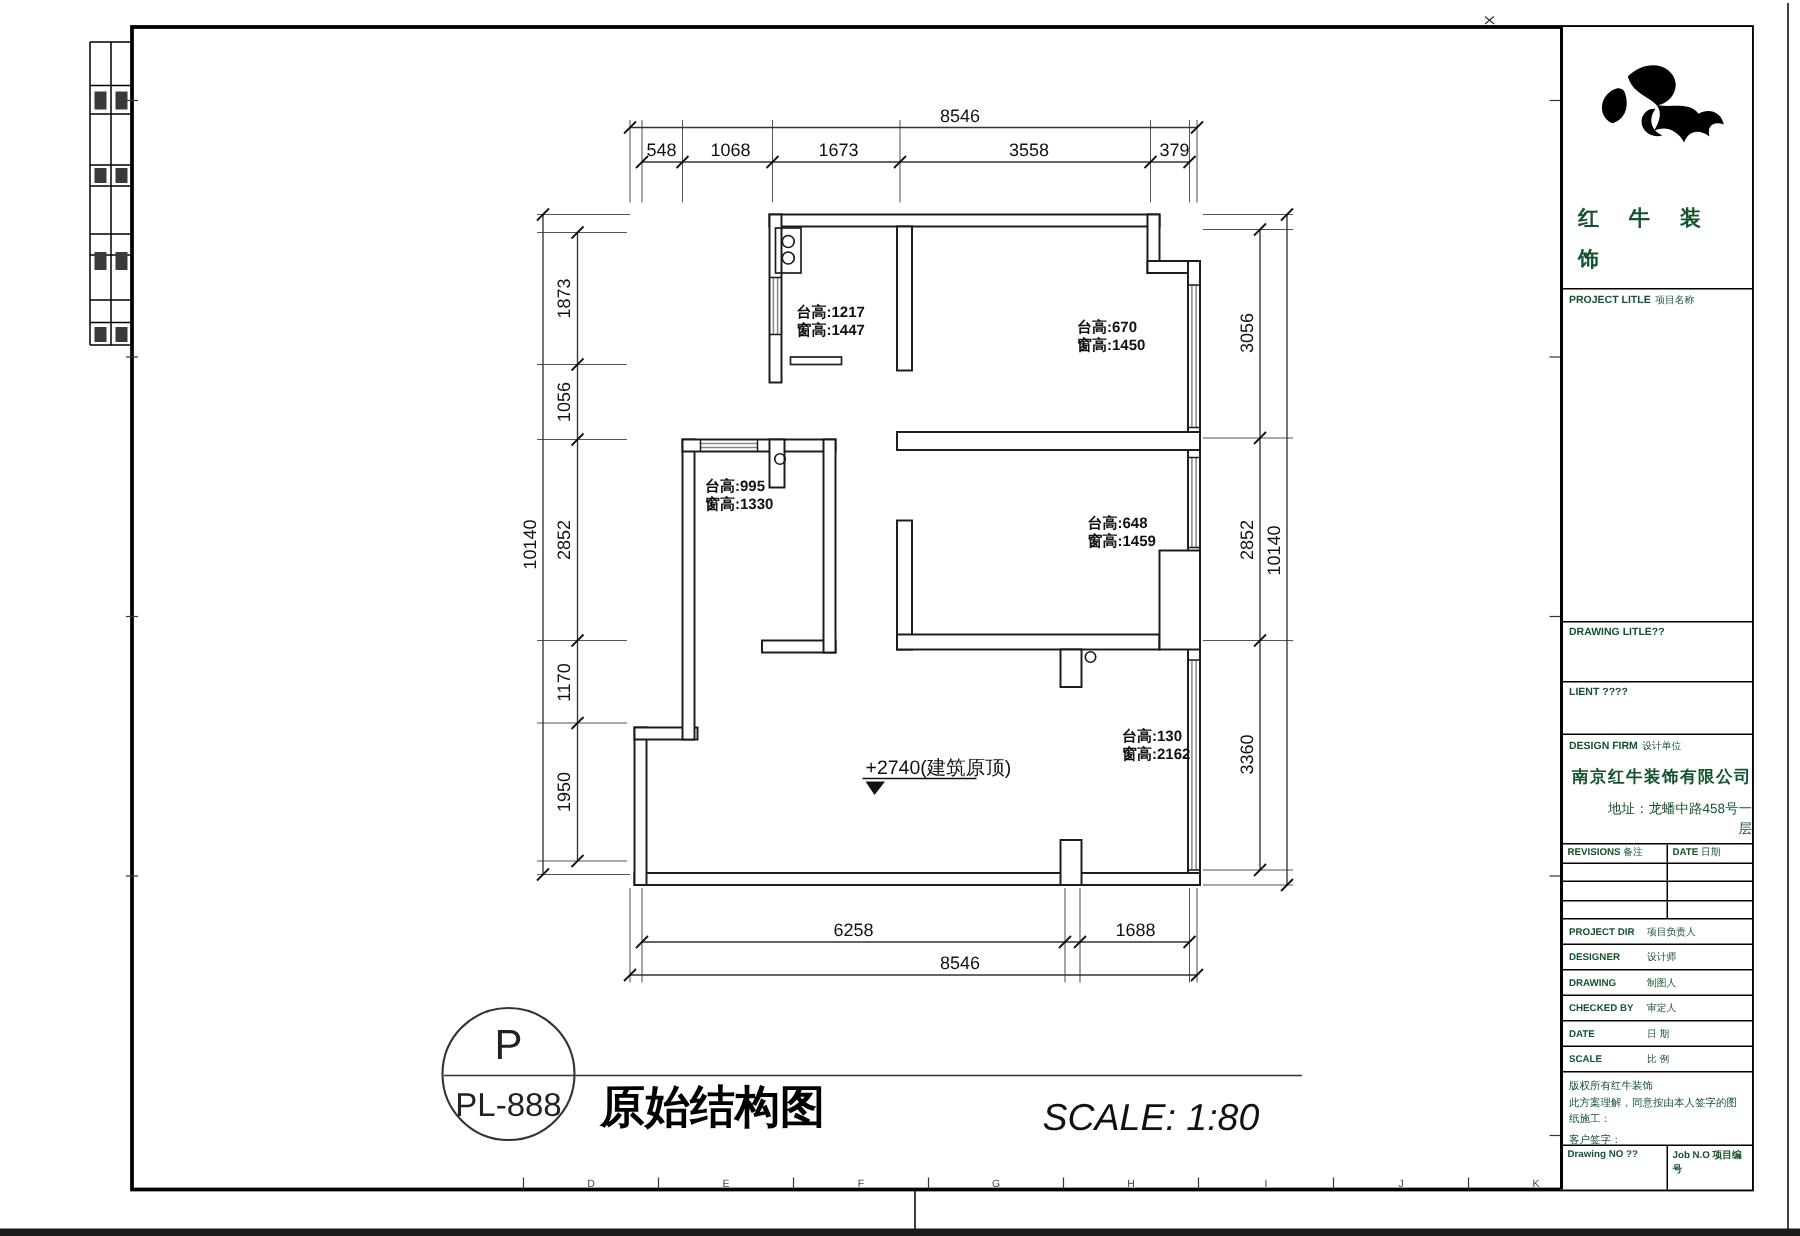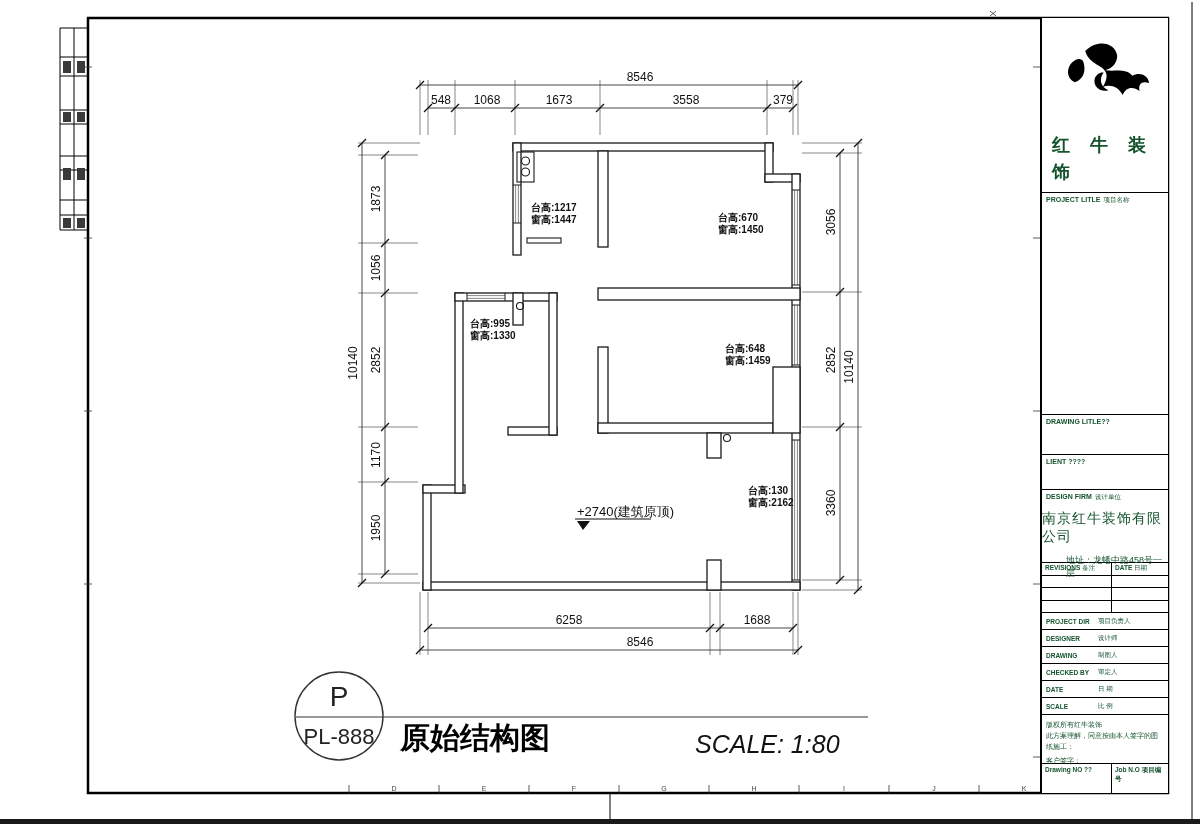--- a/index.html
+++ b/index.html
@@ -10,31 +10,31 @@
   .ann{font-size:10px;font-weight:bold;fill:#111;}
   .lvl{font-size:13px;fill:#111;}
   .gridletter{font-size:7px;fill:#444;}
   
   .tb{position:absolute;left:1040px;top:18px;width:128px;height:775px;
       border-left:2px solid #000;display:flex;flex-direction:column;box-sizing:border-box;background:#fff;}
   .tb *{box-sizing:border-box;}
   .tb-sec{border-bottom:1.5px solid #000;position:relative;flex:none;}
   .tb-logo{height:175px;}
   .tb-logo svg{position:absolute;left:16px;top:18px;}
-  .brand{position:absolute;left:10px;top:114px;width:114px;font-size:18px;font-weight:bold;
+  .brand{position:absolute;left:10px;top:114px;width:114px;font-size:14px;font-weight:bold;
          letter-spacing:20px;line-height:27px;word-break:break-all;}
   .tb-project{height:222px;}
   .tb-dtitle{height:40px;}
   .tb-client{height:35px;}
   .tb-firm{height:73px;}
   .tb-h{padding:3px 4px 0 4px;font-size:7px;}
   .tb-h .en{font-weight:bold;}
   .tb-h .cn{font-size:6.5px;margin-left:3px;}
-  .firm-name{text-align:left;font-size:14px;margin-top:8px;letter-spacing:1px;}
-  .firm-addr{text-align:left;font-size:9px;margin-top:8px;padding-left:24px;}
+  .firm-name{text-align:right;font-size:11px;margin-top:8px;letter-spacing:1px;font-weight:bold;}
+  .firm-addr{text-align:right;font-size:9px;margin-top:8px;padding-left:24px;}
   .tb-rev{height:50px;display:flex;flex-direction:column;}
   .rev-row{flex:1;display:flex;border-bottom:1px solid #000;}
   .rev-row:last-child{border-bottom:1.5px solid #000;}
   .rev-l{width:70px;border-right:1px solid #000;padding:1px 3px;font-size:6.5px;}
   .rev-r{flex:1;padding:1px 3px;font-size:6.5px;}
   .rev-l b,.rev-r b{font-weight:bold;}
   .tb-row{height:17px;border-bottom:1.5px solid #000;display:flex;align-items:center;padding:0 4px;}
   .tb-row .en{font-size:6.5px;font-weight:bold;width:52px;}
   .tb-row .cn{font-size:6.5px;}
   .tb-notes{height:49px;border-bottom:1.5px solid #000;padding:4px 4px 0 4px;font-size:7px;line-height:11px;}

